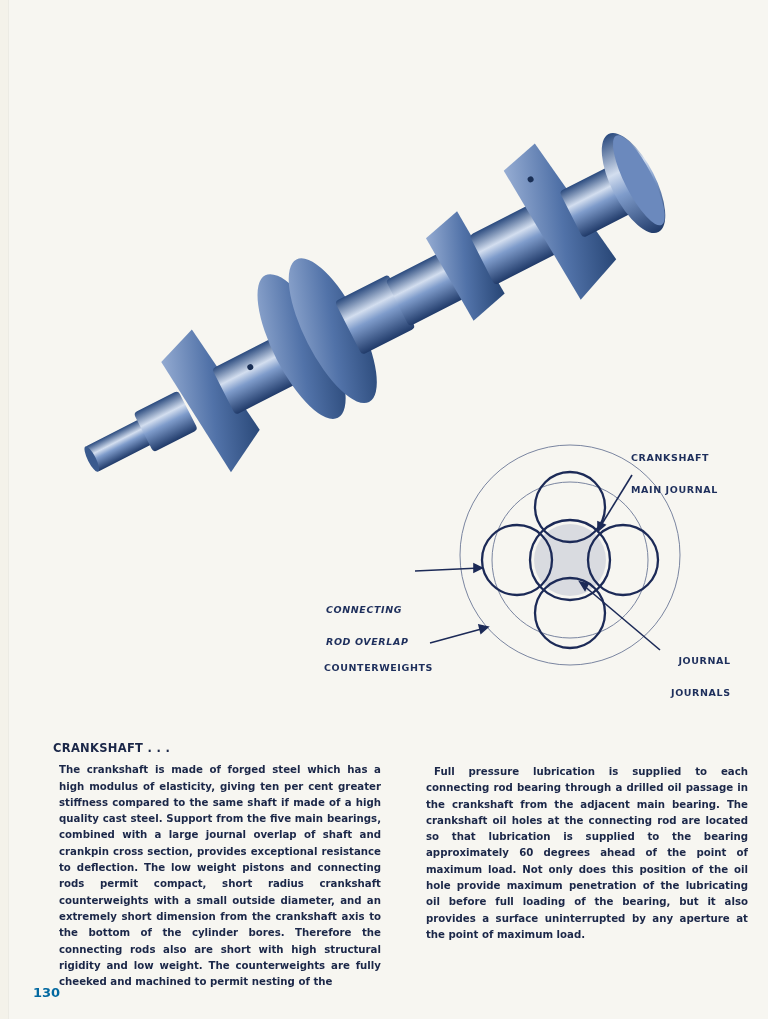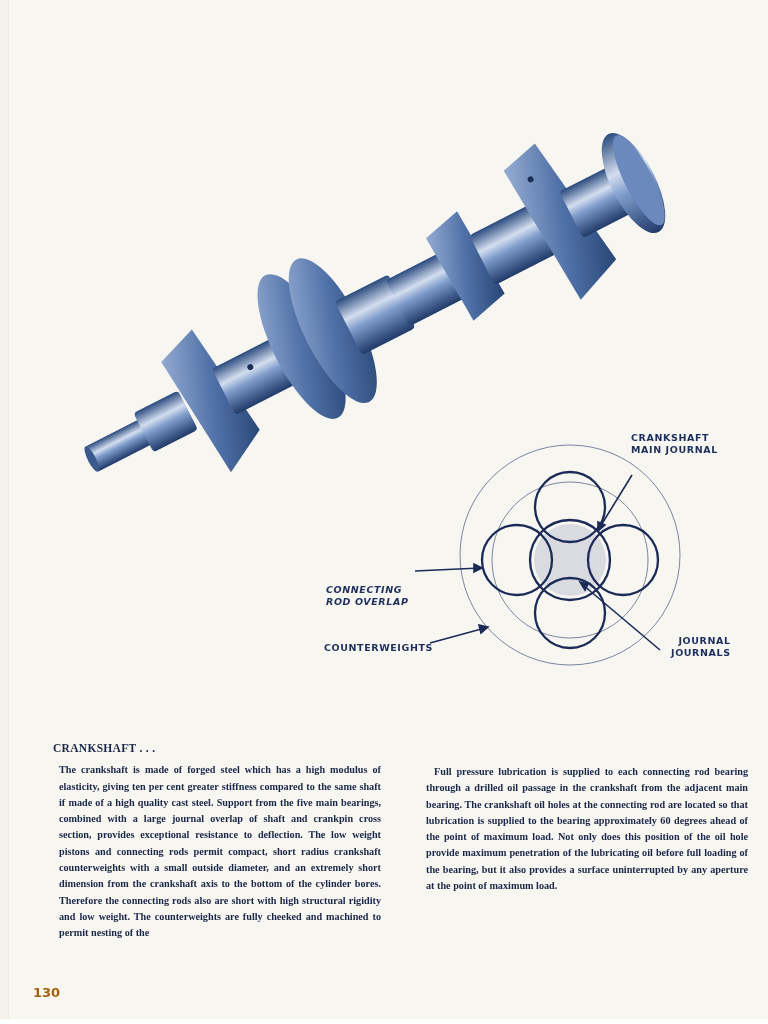--- a/index.html
+++ b/index.html
@@ -19,34 +19,34 @@
       position: absolute; left: 70px; top: 85px; width: 660px; height: 400px;
     }
     .diagram {
       position: absolute; left: 300px; top: 425px; width: 440px; height: 250px;
     }
     .label {
       position: absolute;
       font-size: 9.5px; font-weight: bold; letter-spacing: 0.6px;
       color: #1e2f5c; line-height: 12px;
     }
-    .label span { display: block; }
+    .label span { display: block; margin-top: 20px; }
     .text-col {
       position: absolute; top: 740px; width: 334px;
       font-size: 10.2px; font-weight: bold; line-height: 16.3px;
-      text-align: justify; color: #1b2748; font-family: Liberation Serif, serif;
+      text-align: justify; color: #1b2748;
     }
     .col-left { left: 53px; }
     .col-right { left: 420px; top: 758px; }
     .heading { font-size: 11.5px; font-weight: bold; letter-spacing: 0.3px; margin-bottom: 0px; }
     .para { margin: 6px; }
     .indent { text-indent: 8px; }
     .page-number {
       position: absolute; left: 33px; top: 985px;
-      font-size: 13px; font-weight: bold; color: #a16207;
+      font-size: 13px; font-weight: bold; color: #0369a1;
     }
     .bottom-rule {
       position: absolute; left: 0; top: 1019px; width: 768px; height: 5px; background: #ffffff;
     }
   </style>
 </head>
 <body>
 
 <div class="page"></div>
 

